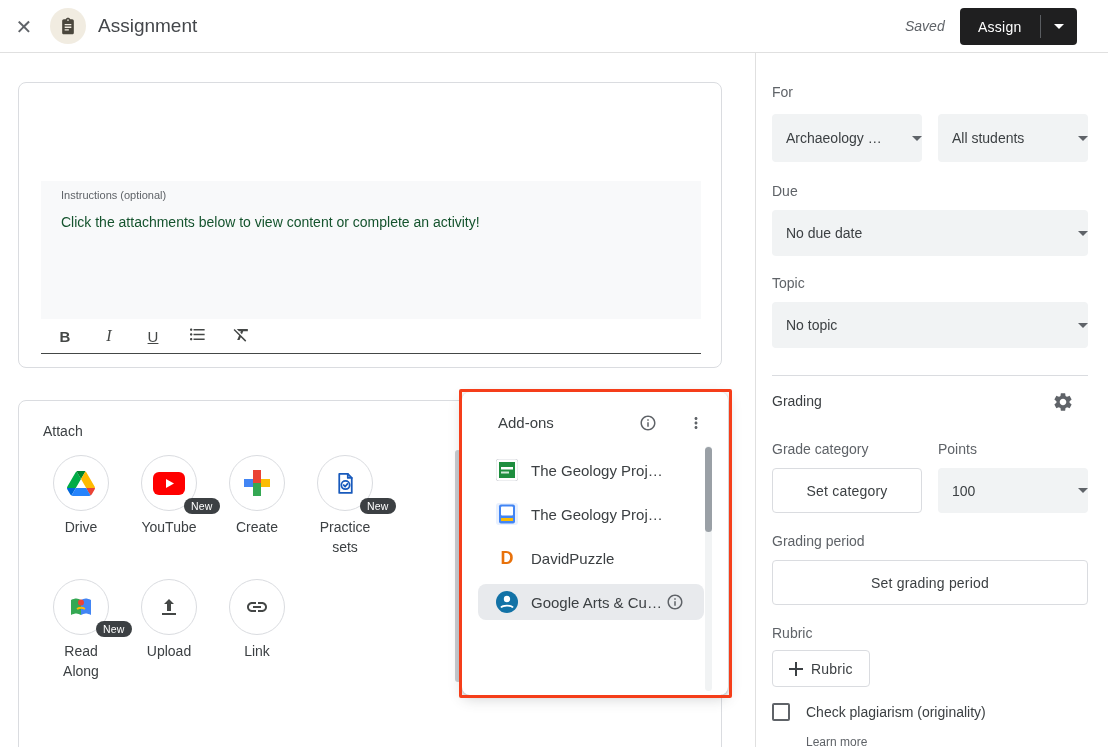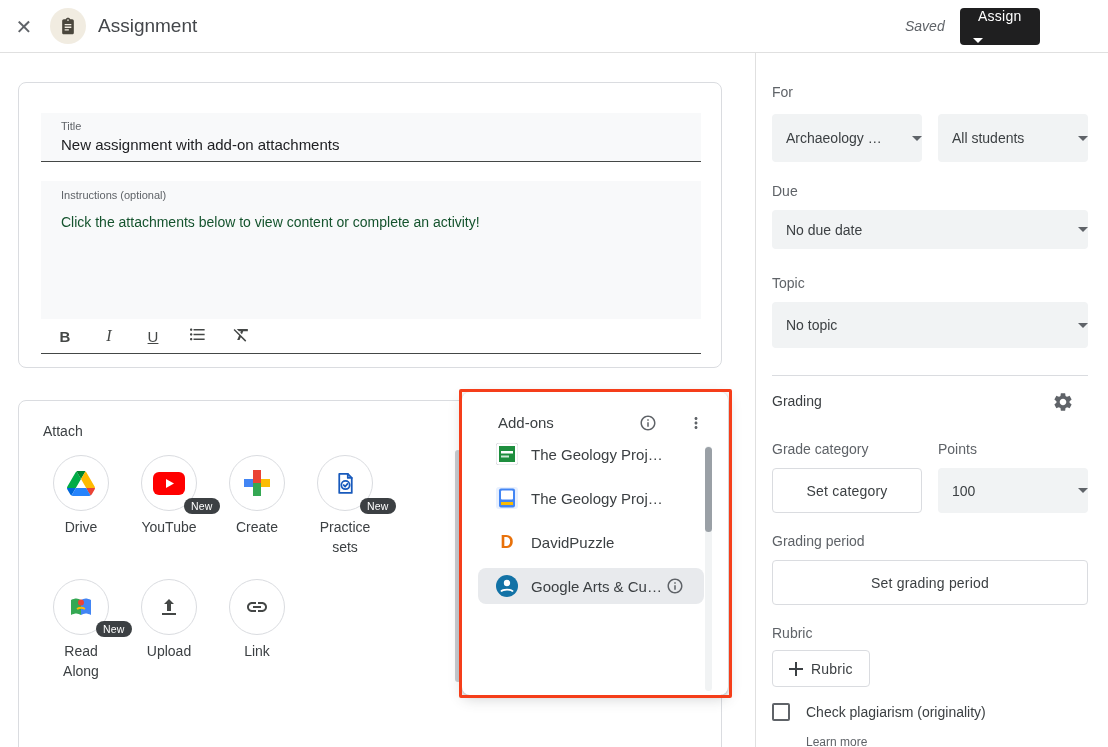--- a/index.html
+++ b/index.html
@@ -4,21 +4,21 @@
 <style>
   html,body{margin:0;padding:0;background:#fff;font-family:"Liberation Sans",sans-serif;}
   #app{position:relative;width:1108px;height:747px;overflow:hidden;background:#fff;}
   .abs{position:absolute;box-sizing:border-box;}
   
   .topbar{left:0;top:0;width:1108px;height:53px;background:#fff;border-bottom:1px solid #e0e0e0;}
   .close-x{font-size:20px;color:#5f6368;cursor:pointer;line-height:24px;text-align:center;}
   .task-badge{width:36px;height:36px;border-radius:50%;background:#f1ece1;display:flex;align-items:center;justify-content:center;}
   .page-title{font-size:19px;color:#44474b;}
   .saved{font-size:14px;font-style:italic;color:#5f6368;}
-  .assign-wrap{display:flex;height:37px;border-radius:4px;overflow:hidden;background:#1f1f20;flex-direction:column;}
+  .assign-wrap{display:flex;height:37px;border-radius:4px;overflow:hidden;background:#1f1f20;}
   .assign-main{display:flex;align-items:center;padding:0 18px;color:#fff;font-size:14px;font-weight:500;letter-spacing:.25px;cursor:pointer;}
   .assign-sep{width:1px;background:#5a5d61;margin:7px 0;}
   .assign-caret{width:36px;display:flex;align-items:center;justify-content:center;cursor:pointer;}
   .caret-w{width:0;height:0;border-left:5px solid transparent;border-right:5px solid transparent;border-top:5px solid #fff;}
   
   .card{border:1px solid #dadce0;border-radius:8px;background:#fff;}
   .field{background:#f8f9fa;border-bottom:1px solid #444746;}
   .f-label{font-size:11px;color:#5f6368;}
   .f-value{font-size:14px;color:#14532d;margin-top:8px;}
   .title-input{border:none;background:transparent;outline:none;font-size:15px;color:#202124;font-family:"Liberation Sans",sans-serif;width:100%;padding:0;}
@@ -69,24 +69,20 @@
     <div class="abs assign-wrap" style="left:960px;top:8px;">
       <div class="assign-main">Assign</div>
       <div class="assign-sep"></div>
       <div class="assign-caret">
           <span class="caret-w"></span>
         </div>
     </div>
   </div>
 
   <div class="abs card" style="left:18px;top:82px;width:704px;height:286px;">
-    <div class="abs field" style="left:22px;top:30px;width:660px;height:49px;">
-      <div class="abs f-label" style="left:20px;top:7px;">Title</div>
-      <input class="abs title-input" style="left: 20px; top: 23px; width: 600px;" value="New assignment with add-on attachments">
-    </div>
     <div class="abs" style="left:22px;top:98px;width:660px;height:138px;background:#f8f9fa;">
       <div class="abs f-label" style="left:20px;top:8px;">Instructions (optional)</div>
       <div class="abs f-value" style="left:20px;top:25px;width:620px;">Click the attachments below to view content or complete an activity!</div>
     </div>
     <div class="abs toolbar" style="left:22px;top:236px;width:660px;height:35px;">
       <div class="tb-btn" style="font-weight:700;">B</div>
       <div class="tb-btn" style="font-style:italic;font-family:'Liberation Serif',serif;font-size:16px;">I</div>
       <div class="tb-btn" style="text-decoration:underline;">U</div>
       <div class="tb-btn">
         <svg width="19" height="19" viewBox="0 0 24 24" fill="#444746">
@@ -181,21 +177,21 @@
       <svg width="18" height="18" viewBox="0 0 24 24" fill="#5f6368">
           <path d="M11 7h2v2h-2zm0 4h2v6h-2zm1-9C6.48 2 2 6.48 2 12s4.48 10 10 10 10-4.48 10-10S17.52 2 12 2zm0 18c-4.41 0-8-3.59-8-8s3.59-8 8-8 8 3.59 8 8-3.59 8-8 8z"></path>
         </svg>
     </div>
     <div class="abs" style="left:225px;top:22px;width:18px;height:18px;cursor:pointer;">
       <svg width="18" height="18" viewBox="0 0 24 24" fill="#5f6368">
           <path d="M12 8c1.1 0 2-.9 2-2s-.9-2-2-2-2 .9-2 2 .9 2 2 2zm0 2c-1.1 0-2 .9-2 2s.9 2 2 2 2-.9 2-2-.9-2-2-2zm0 6c-1.1 0-2 .9-2 2s.9 2 2 2 2-.9 2-2-.9-2-2-2z"></path>
         </svg>
     </div>
 
-    <div class="abs" style="left:0;top:40px;width:238px;">
+    <div class="abs" style="left:0;top:56px;width:238px;">
       <div class="addon-row">
         <span class="addon-ic">
           <svg width="22" height="22" viewBox="0 0 22 22">
               <rect width="22" height="22" rx="3" fill="#fff" stroke="#dadce0"></rect>
               <rect x="3" y="3" width="16" height="16" fill="#1e8e3e"></rect>
               <rect x="5" y="8" width="12" height="2.5" fill="#fff"></rect>
               <rect x="5" y="12.5" width="8" height="2" fill="#ceead6"></rect>
             </svg>
         </span>
         <span class="addon-name">The Geology Proj…</span>
@@ -248,21 +244,21 @@
   <div class="abs sel" style="left:772px;top:114px;width:150px;height:48px;">
     <span class="sel-text">Archaeology …</span>
       <span class="caret"></span>
   </div>
   <div class="abs sel" style="left:938px;top:114px;width:150px;height:48px;">
     <span class="sel-text">All students</span>
       <span class="caret"></span>
   </div>
 
   <div class="abs lbl" style="left:772px;top:183px;">Due</div>
-  <div class="abs sel" style="left:772px;top:210px;width:316px;height:39px;">
+  <div class="abs sel" style="left:772px;top:210px;width:316px;height:46px;">
     <span class="sel-text">No due date</span>
       <span class="caret"></span>
   </div>
 
   <div class="abs lbl" style="left:772px;top:275px;">Topic</div>
   <div class="abs sel" style="left:772px;top:302px;width:316px;height:46px;">
     <span class="sel-text">No topic</span>
       <span class="caret"></span>
   </div>
 

